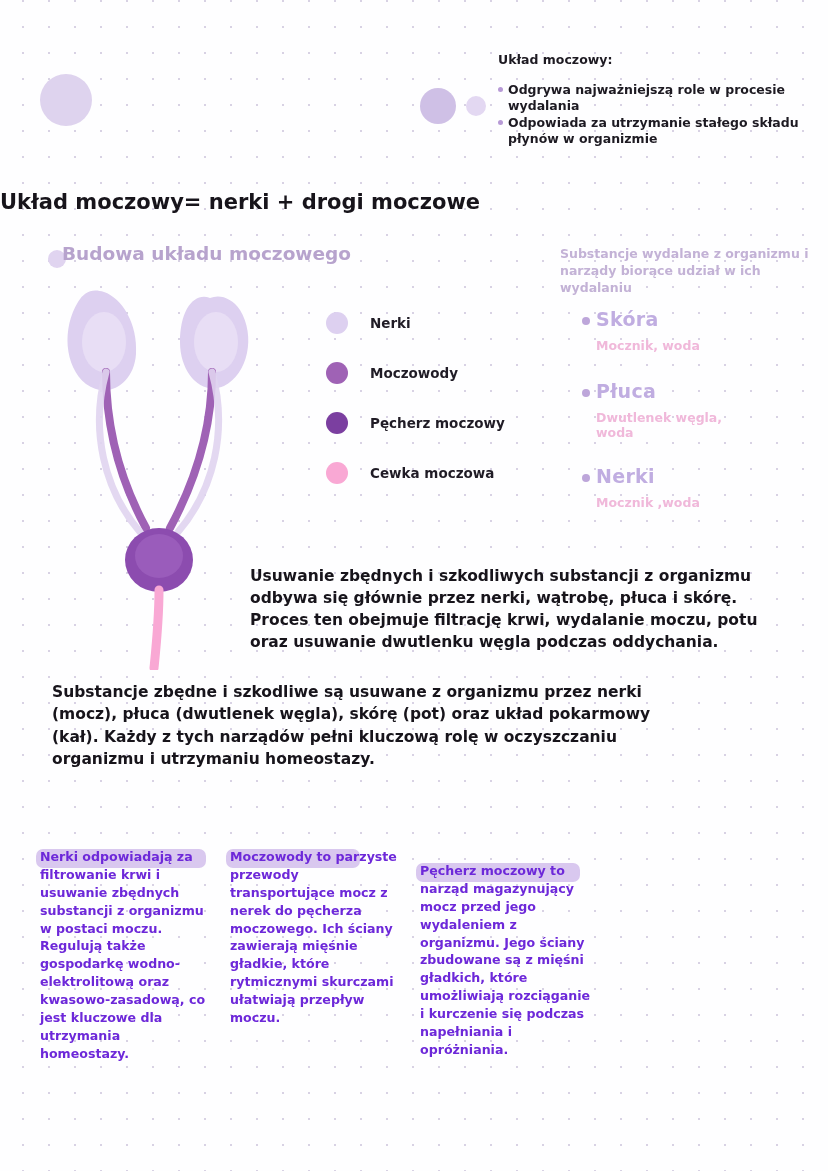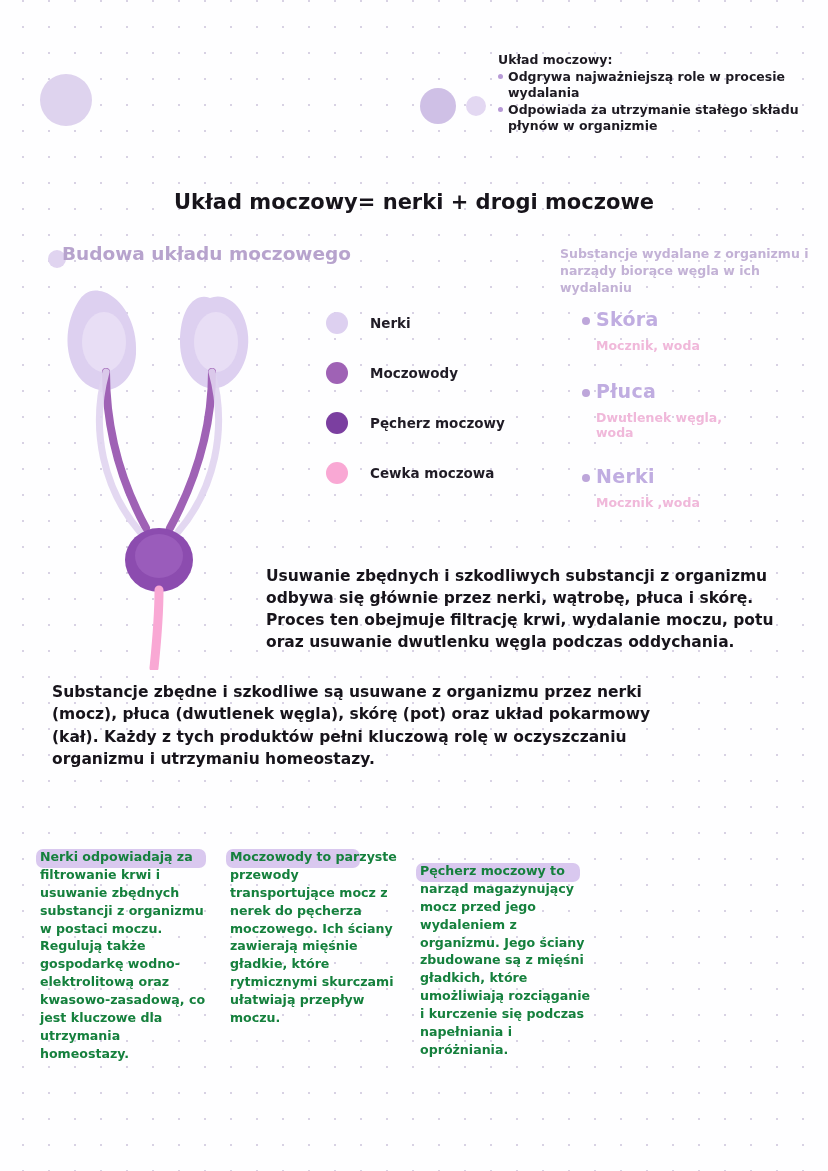--- a/index.html
+++ b/index.html
@@ -64,42 +64,41 @@
   .top-right {
     position: absolute;
     left: 498px; top: 52px;
     width: 310px;
     font-size: 12.5px;
     line-height: 1.28;
     color: #1d1a22;
     font-weight: bold;
   }
   .top-right .tr-title {
-    margin-bottom: 1px;
+    margin-bottom: 14px;
   }
   .tr-item {
     position: relative;
     padding-left: 10px;
     margin-bottom: 1px;
   }
   .tr-item::before {
     content: "";
     position: absolute;
     left: 0; top: 5px;
     width: 5px; height: 5px;
     border-radius: 50%;
     background: #b79ad6;
   }
 
   
   .equation {
     position: absolute;
     left: 0; top: 190px;
     width: 828px;
-    text-align: center;
     font-size: 21px;
     font-weight: bold;
     color: #17141b;
   }
 
   
   .sec-budowa {
     position: absolute;
     left: 62px; top: 243px;
     font-size: 18.5px;
@@ -183,21 +182,21 @@
     width: 250px;
     font-size: 11.5px;
     font-weight: bold;
     line-height: 1.38;
     color: #c3b2d6;
   }
 
   
   .para1 {
     position: absolute;
-    left: 266px; top: 565px;
+    left: 250px; top: 565px;
     width: 520px;
     font-size: 15.5px;
     font-weight: bold;
     line-height: 1.42;
     color: #17141b;
   }
 
   
   .para2 {
     position: absolute;
@@ -217,21 +216,21 @@
     display: flex;
     gap: 0px;
   }
   .col {
     width: 190px;
     padding-right: 18px;
     box-sizing: border-box;
     font-size: 12.6px;
     font-weight: bold;
     line-height: 1.42;
-    color: #15803d;
+    color: #6d28d9;
     position: relative;
   }
   .hl-bg {
     position: absolute;
     background: #d9c8ef;
     border-radius: 7px;
     z-index: 0;
   }
   .col-text {
     position: relative;
@@ -259,21 +258,21 @@
   <div class="top-right">
     <div class="tr-title">Układ moczowy:</div>
     <div class="tr-item">Odgrywa najważniejszą role w procesie wydalania</div>
     <div class="tr-item">Odpowiada za utrzymanie stałego składu płynów w organizmie</div>
   </div>
 
   <div class="equation">Układ moczowy= nerki + drogi moczowe</div>
 
   <div class="sec-budowa-dot"></div>
   <div class="sec-budowa">Budowa układu moczowego</div>
-  <div class="sec-subst">Substancje wydalane z organizmu i narządy biorące węgla w ich wydalaniu</div>
+  <div class="sec-subst">Substancje wydalane z organizmu i narządy biorące udział w ich wydalaniu</div>
 
   <div class="diagram">
     <svg width="250" height="390" viewBox="0 0 250 390" xmlns="http://www.w3.org/2000/svg">
 
       <path d="M18 22 C2 48, 4 86, 26 104 C48 120, 74 104, 76 74 C78 44, 62 18, 44 12 C32 8, 24 12, 18 22 Z" fill="#ddd0f0"></path>
 
       <path d="M150 18 C134 12, 120 30, 120 62 C120 94, 142 116, 164 106 C188 94, 196 56, 180 30 C172 18, 160 14, 150 18 Z" fill="#ddd0f0"></path>
 
       <ellipse cx="44" cy="62" rx="22" ry="30" fill="#e8def5"></ellipse>
       <ellipse cx="156" cy="62" rx="22" ry="30" fill="#e8def5"></ellipse>
@@ -323,21 +322,21 @@
     </div>
     <div class="rlist-item">
       <span class="bullet"></span>
       <div class="rlist-name">Nerki</div>
       <div class="rlist-sub">Mocznik ,woda</div>
     </div>
   </div>
 
 
   <div class="para1">Usuwanie zbędnych i szkodliwych substancji z organizmu odbywa się głównie przez nerki, wątrobę, płuca i skórę. Proces ten obejmuje filtrację krwi, wydalanie moczu, potu oraz usuwanie dwutlenku węgla podczas oddychania.</div>
-  <div class="para2">Substancje zbędne i szkodliwe są usuwane z organizmu przez nerki (mocz), płuca (dwutlenek węgla), skórę (pot) oraz układ pokarmowy (kał). Każdy z tych produktów pełni kluczową rolę w oczyszczaniu organizmu i utrzymaniu homeostazy.</div>
+  <div class="para2">Substancje zbędne i szkodliwe są usuwane z organizmu przez nerki (mocz), płuca (dwutlenek węgla), skórę (pot) oraz układ pokarmowy (kał). Każdy z tych narządów pełni kluczową rolę w oczyszczaniu organizmu i utrzymaniu homeostazy.</div>
 
   <div class="cols">
 
     <div class="col">
       <div class="hl-bg" style="left:-4px; top:1px; width:170px; height:19px;"></div>
       <div class="col-text"><span>Nerki odpowiadają za</span><span> filtrowanie krwi i usuwanie zbędnych substancji z organizmu w postaci moczu. Regulują także gospodarkę wodno-elektrolitową oraz kwasowo-zasadową, co jest kluczowe dla utrzymania homeostazy.</span></div>
     </div>
 
     <div class="col">
       <div class="hl-bg" style="left:-4px; top:1px; width:134px; height:19px;"></div>

